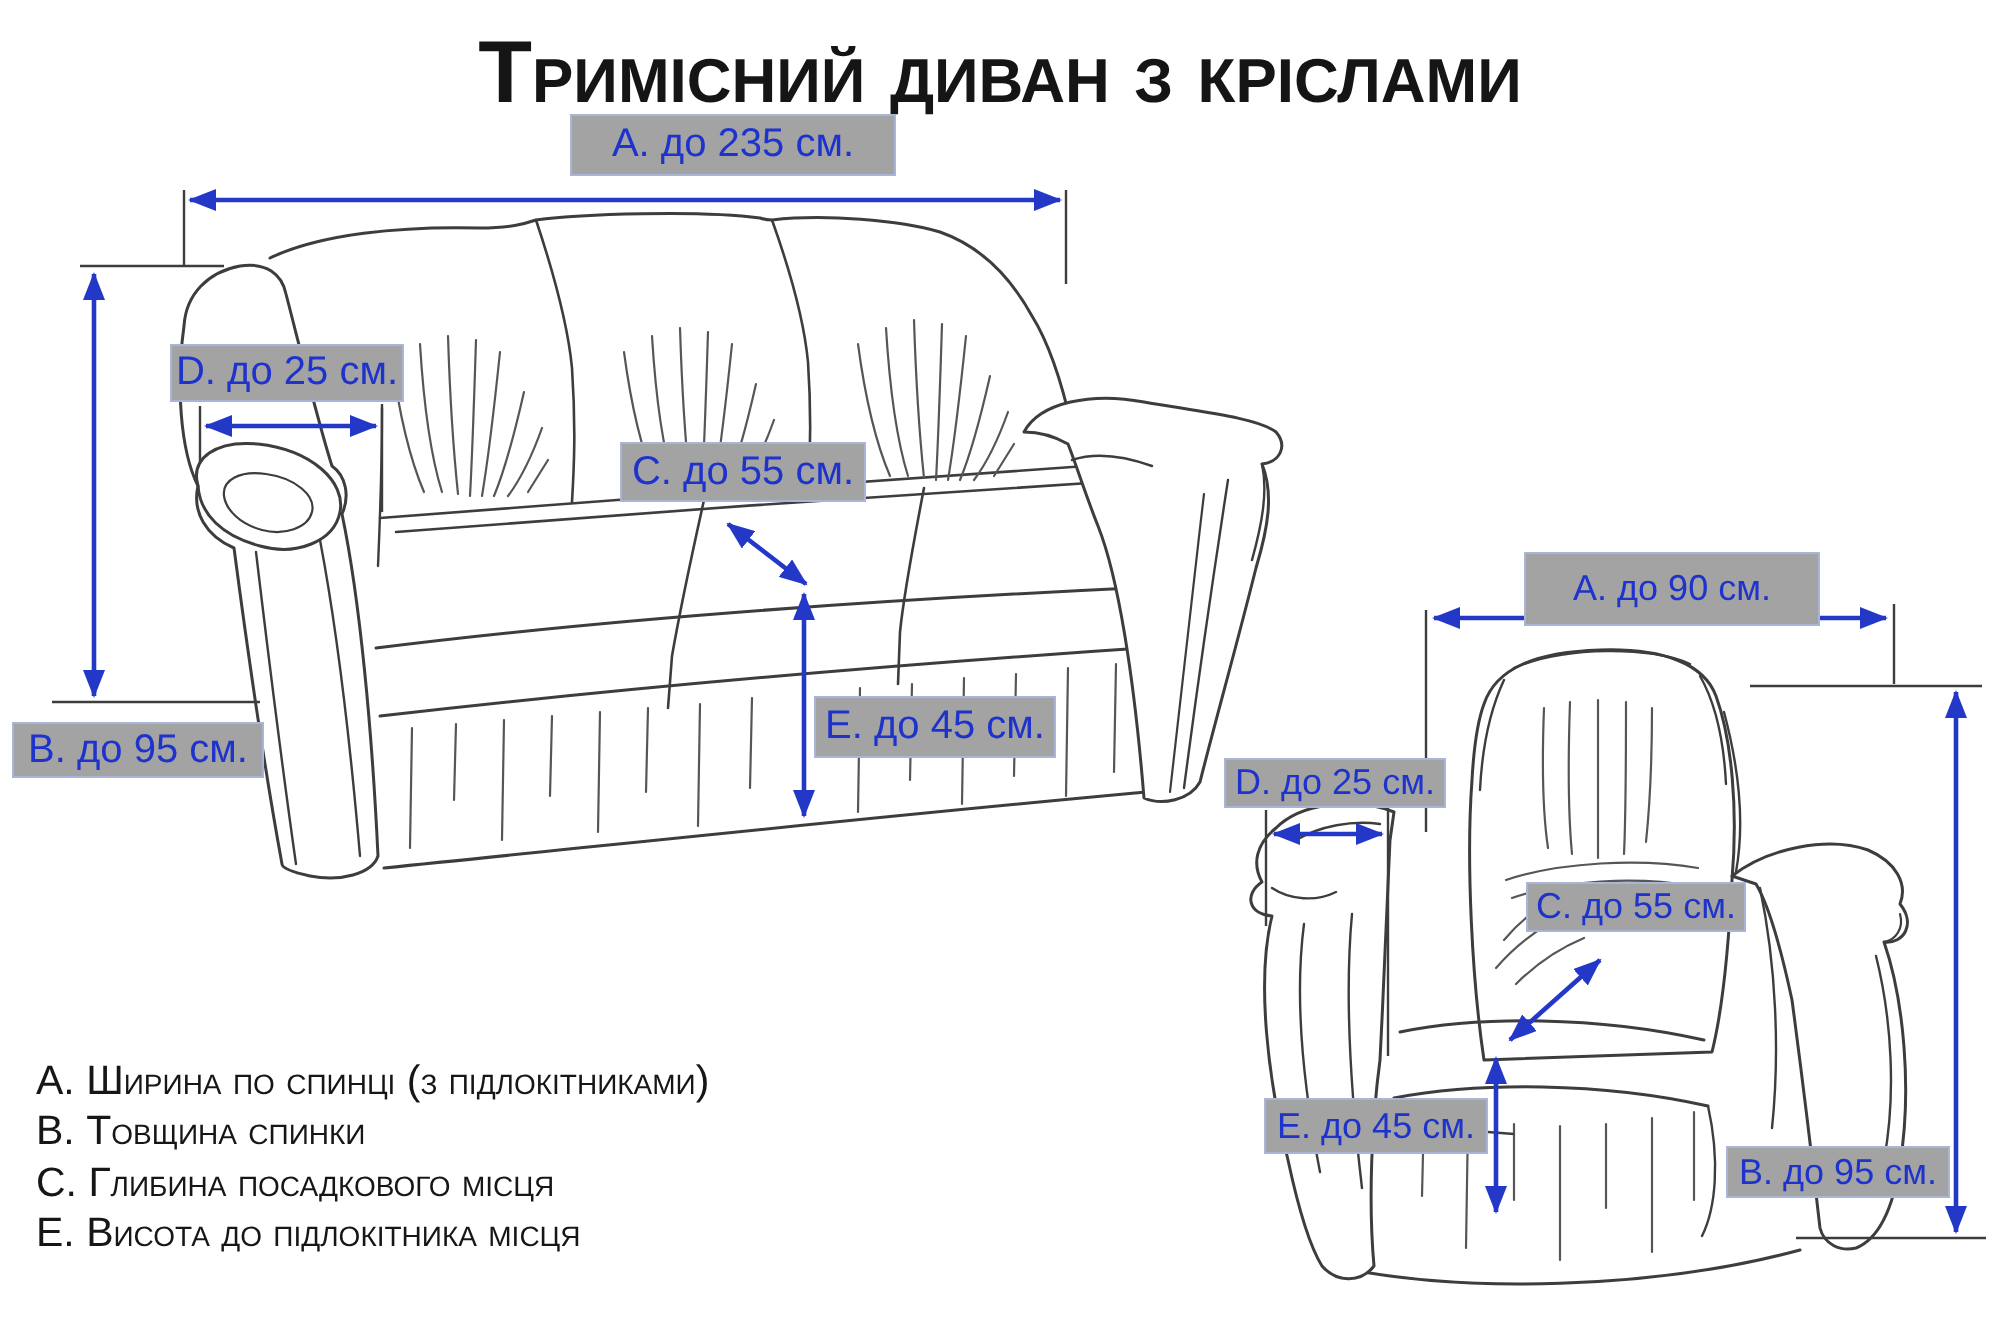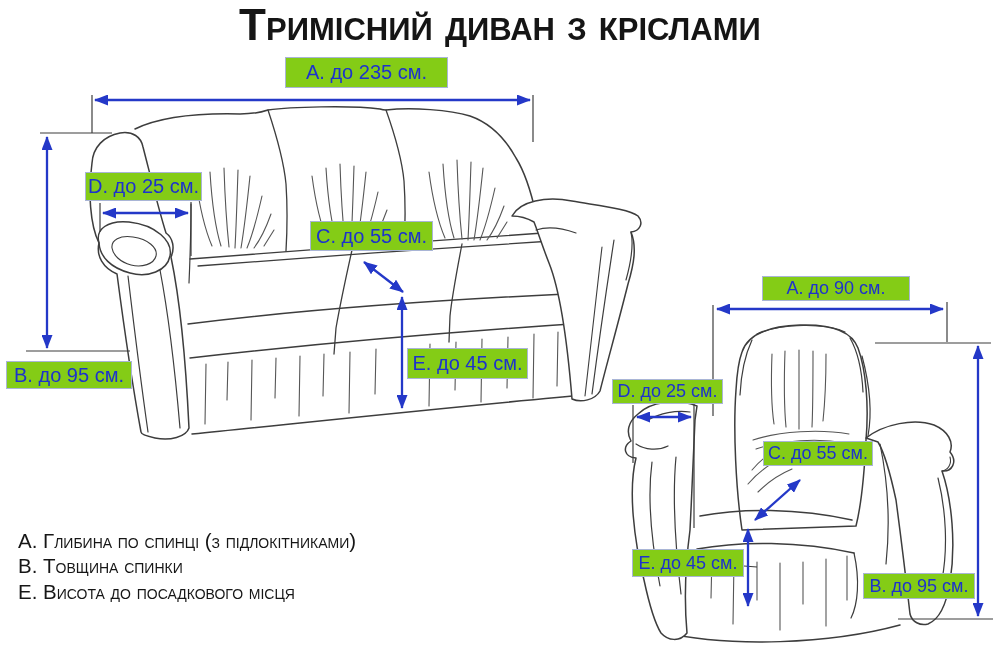--- a/index.html
+++ b/index.html
@@ -1,23 +1,23 @@
 <!DOCTYPE html>
 <html><head>
 <meta charset="utf-8">
 <style>
   html,body{margin:0;padding:0;background:#fff;}
   body{width:1000px;height:667px;position:relative;overflow:hidden;
        font-family:"Liberation Sans",sans-serif;}
   .stage{position:absolute;inset:0;width:1000px;height:667px;}
-  .title{position:absolute;left:0;top:0;width:1000px;text-align:center;
+  .title{position:absolute;left:0;top:12px;width:1000px;text-align:center;
          font-size:44px;font-weight:bold;font-variant:small-caps;
          color:#151515;letter-spacing:0px;line-height:50px;}
   svg.art{position:absolute;left:0;top:0;}
-  .dim-label{position:absolute;background:#84cc16;border:1.5px solid #a9b5d6;
+  .dim-label{position:absolute;background:#a3a3a3;border:1.5px solid #a9b5d6;
              color:#1d33cc;display:flex;align-items:center;justify-content:center;
              font-size:20px;white-space:nowrap;box-sizing:border-box;}
   .dim-label.small{font-size:18px;}
   .legend{position:absolute;left:18px;top:528px;color:#161616;
           font-size:20.5px;font-variant:small-caps;line-height:25.4px;}
   .legend div{white-space:nowrap;}
 </style>
 </head>
 <body>
 
@@ -211,25 +211,26 @@
       <line x1="748" y1="529" x2="748" y2="606" marker-start="url(#ah-start)" marker-end="url(#ah-end)"></line>
     </g>
   </svg>
 
   <div class="dim-label" style="left:285px;top:57px;width:163px;height:31px;">А. до 235 см.</div>
   <div class="dim-label" style="left:85px;top:172px;width:117px;height:29px;">D. до 25 см.</div>
   <div class="dim-label" style="left:310px;top:221px;width:123px;height:30px;">С. до 55 см.</div>
   <div class="dim-label" style="left:407px;top:348px;width:121px;height:31px;">Е. до 45 см.</div>
   <div class="dim-label" style="left:6px;top:361px;width:126px;height:28px;">В. до 95 см.</div>
 
-  <div class="dim-label small" style="left:762px;top:276px;width:148px;height:25px;">А. до 90 см.</div>
+  <div class="dim-label small" style="left:762px;top:276px;width:148px;height:37px;">А. до 90 см.</div>
   <div class="dim-label small" style="left:612px;top:379px;width:111px;height:25px;">D. до 25 см.</div>
   <div class="dim-label small" style="left:763px;top:441px;width:110px;height:25px;">С. до 55 см.</div>
   <div class="dim-label small" style="left:632px;top:549px;width:112px;height:28px;">Е. до 45 см.</div>
   <div class="dim-label small" style="left:863px;top:573px;width:112px;height:26px;">В. до 95 см.</div>
 
   <div class="legend">
-    <div>А. Глибина по спинці (з підлокітниками)</div>
+    <div>А. Ширина по спинці (з підлокітниками)</div>
     <div>В. Товщина спинки</div>
-    <div>Е. Висота до посадкового місця</div>
+    <div>С. Глибина посадкового місця</div>
+    <div>Е. Висота до підлокітника місця</div>
   </div>
 
 </div>
 
 </body></html>

